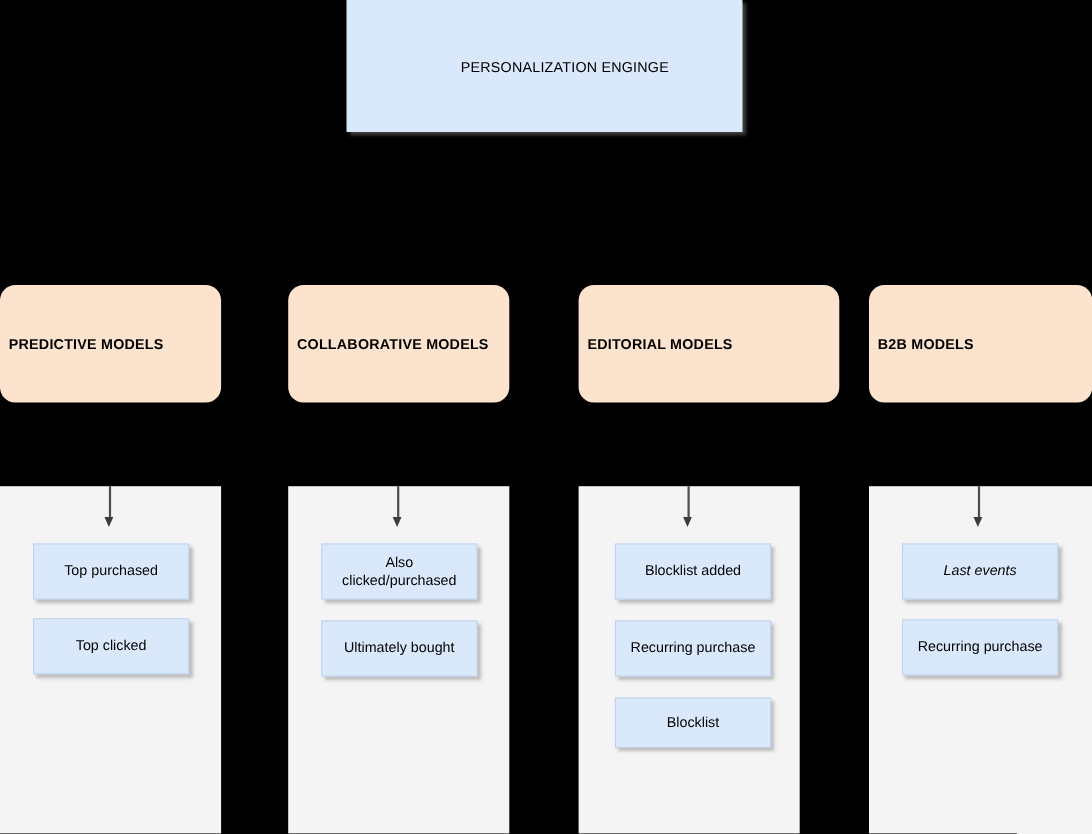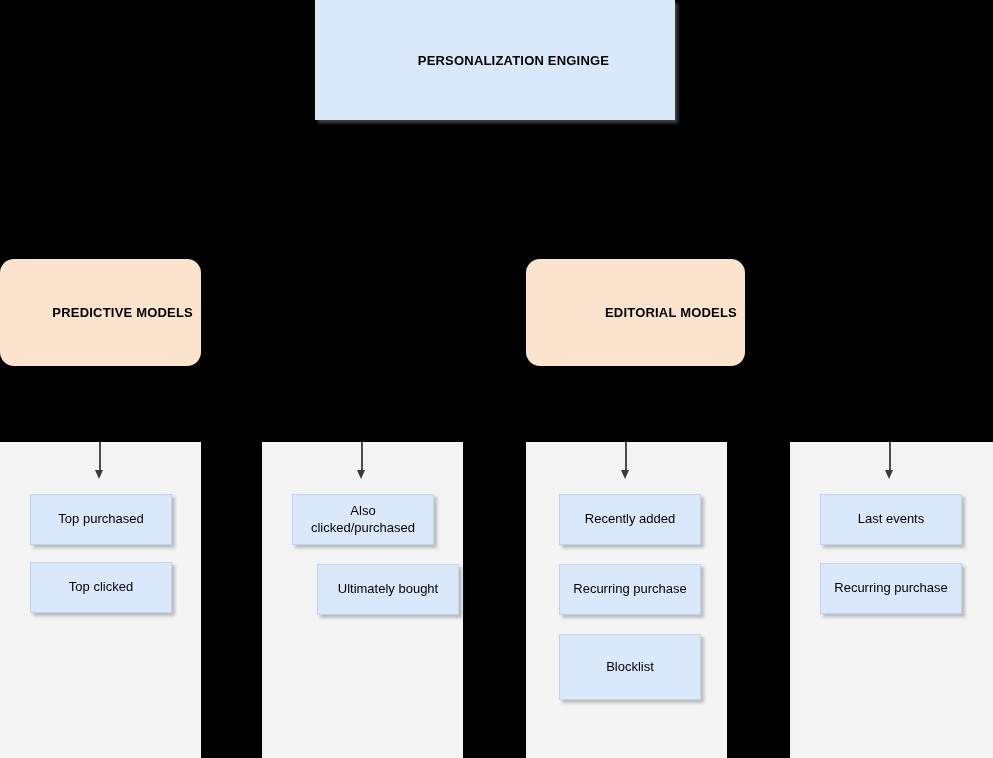--- a/index.html
+++ b/index.html
@@ -24,37 +24,37 @@
     width: 360px;
     height: 120px;
     background: #dae8fc;
     box-shadow: 3px 3px 3px rgba(120,120,120,0.55);
     display: flex;
     align-items: center;
     justify-content: center;
   }
   .engine-label {
     font-size: 13px;
-    font-weight: bold;
+    font-weight: normal;
     color: #000000;
     letter-spacing: 0.2px;
     text-align: right;
     margin-left: 37px;
   }
 
   
   .model-box {
     position: absolute;
     top: 259px;
     height: 107px;
     background: #fce3cd;
     border-radius: 14px;
     display: flex;
     align-items: center;
-    justify-content: flex-end;
+    justify-content: flex-start;
   }
   .model-label {
     font-size: 13px;
     font-weight: bold;
     color: #000000;
     text-align: center;
     letter-spacing: 0.2px;
     padding: 0 8px;
   }
 
@@ -116,22 +116,28 @@
 
 <div id="canvas">
 
   <div class="engine-box">
     <span class="engine-label">PERSONALIZATION ENGINGE</span>
   </div>
 
   <div class="model-box" style="left:0px; width:201px;">
     <span class="model-label">PREDICTIVE MODELS</span>
   </div>
-  <div class="model-box" style="left:526px; width:219px;">
+  <div class="model-box" style="left:262px; width:201px;">
+    <span class="model-label">COLLABORATIVE MODELS</span>
+  </div>
+  <div class="model-box" style="left:526px; width:237px;">
     <span class="model-label">EDITORIAL MODELS</span>
+  </div>
+  <div class="model-box" style="left:790px; width:203px;">
+    <span class="model-label">B2B MODELS</span>
   </div>
 
   <div class="column-panel" style="left:0px; width:201px;"></div>
   <div class="column-panel" style="left:262px; width:201px;"></div>
   <div class="column-panel" style="left:526px; width:201px;"></div>
   <div class="column-panel" style="left:790px; width:203px;"></div>
 
   <div class="arrow" style="left:94px;">
     <div class="arrow-shaft"></div>
     <div class="arrow-head"></div>
@@ -152,34 +158,34 @@
   <div class="item-card" style="left:30px; top:494px; width:142px; height:51px;">
     <span class="item-label">Top purchased</span>
   </div>
   <div class="item-card" style="left:30px; top:562px; width:142px; height:51px;align-items:center;">
     <span class="item-label">Top clicked</span>
   </div>
 
   <div class="item-card" style="left:292px; top:494px; width:142px; height:51px;align-items:center;">
     <span class="item-label">Also clicked/purchased</span>
   </div>
-  <div class="item-card" style="left:292px; top:564px; width:142px; height:51px;margin-left:25px;">
+  <div class="item-card" style="left:292px; top:564px; width:142px; height:51px;">
     <span class="item-label">Ultimately bought</span>
   </div>
 
   <div class="item-card" style="left:559px; top:494px; width:142px; height:51px;">
-    <span class="item-label">Recently added</span>
+    <span class="item-label">Blocklist added</span>
   </div>
   <div class="item-card" style="left:559px; top:564px; width:142px; height:51px;">
     <span class="item-label">Recurring purchase</span>
   </div>
-  <div class="item-card" style="left:559px; top:634px; width:142px; height:66px;">
+  <div class="item-card" style="left:559px; top:634px; width:142px; height:46px;">
     <span class="item-label">Blocklist</span>
   </div>
 
-  <div class="item-card" style="left:820px; top:494px; width:142px; height:51px;">
+  <div class="item-card" style="left:820px; top:494px; width:142px; height:51px;font-style:italic;">
     <span class="item-label">Last events</span>
   </div>
   <div class="item-card" style="left:820px; top:563px; width:142px; height:51px;">
     <span class="item-label">Recurring purchase</span>
   </div>
 
 </div>
 
 </body></html>

